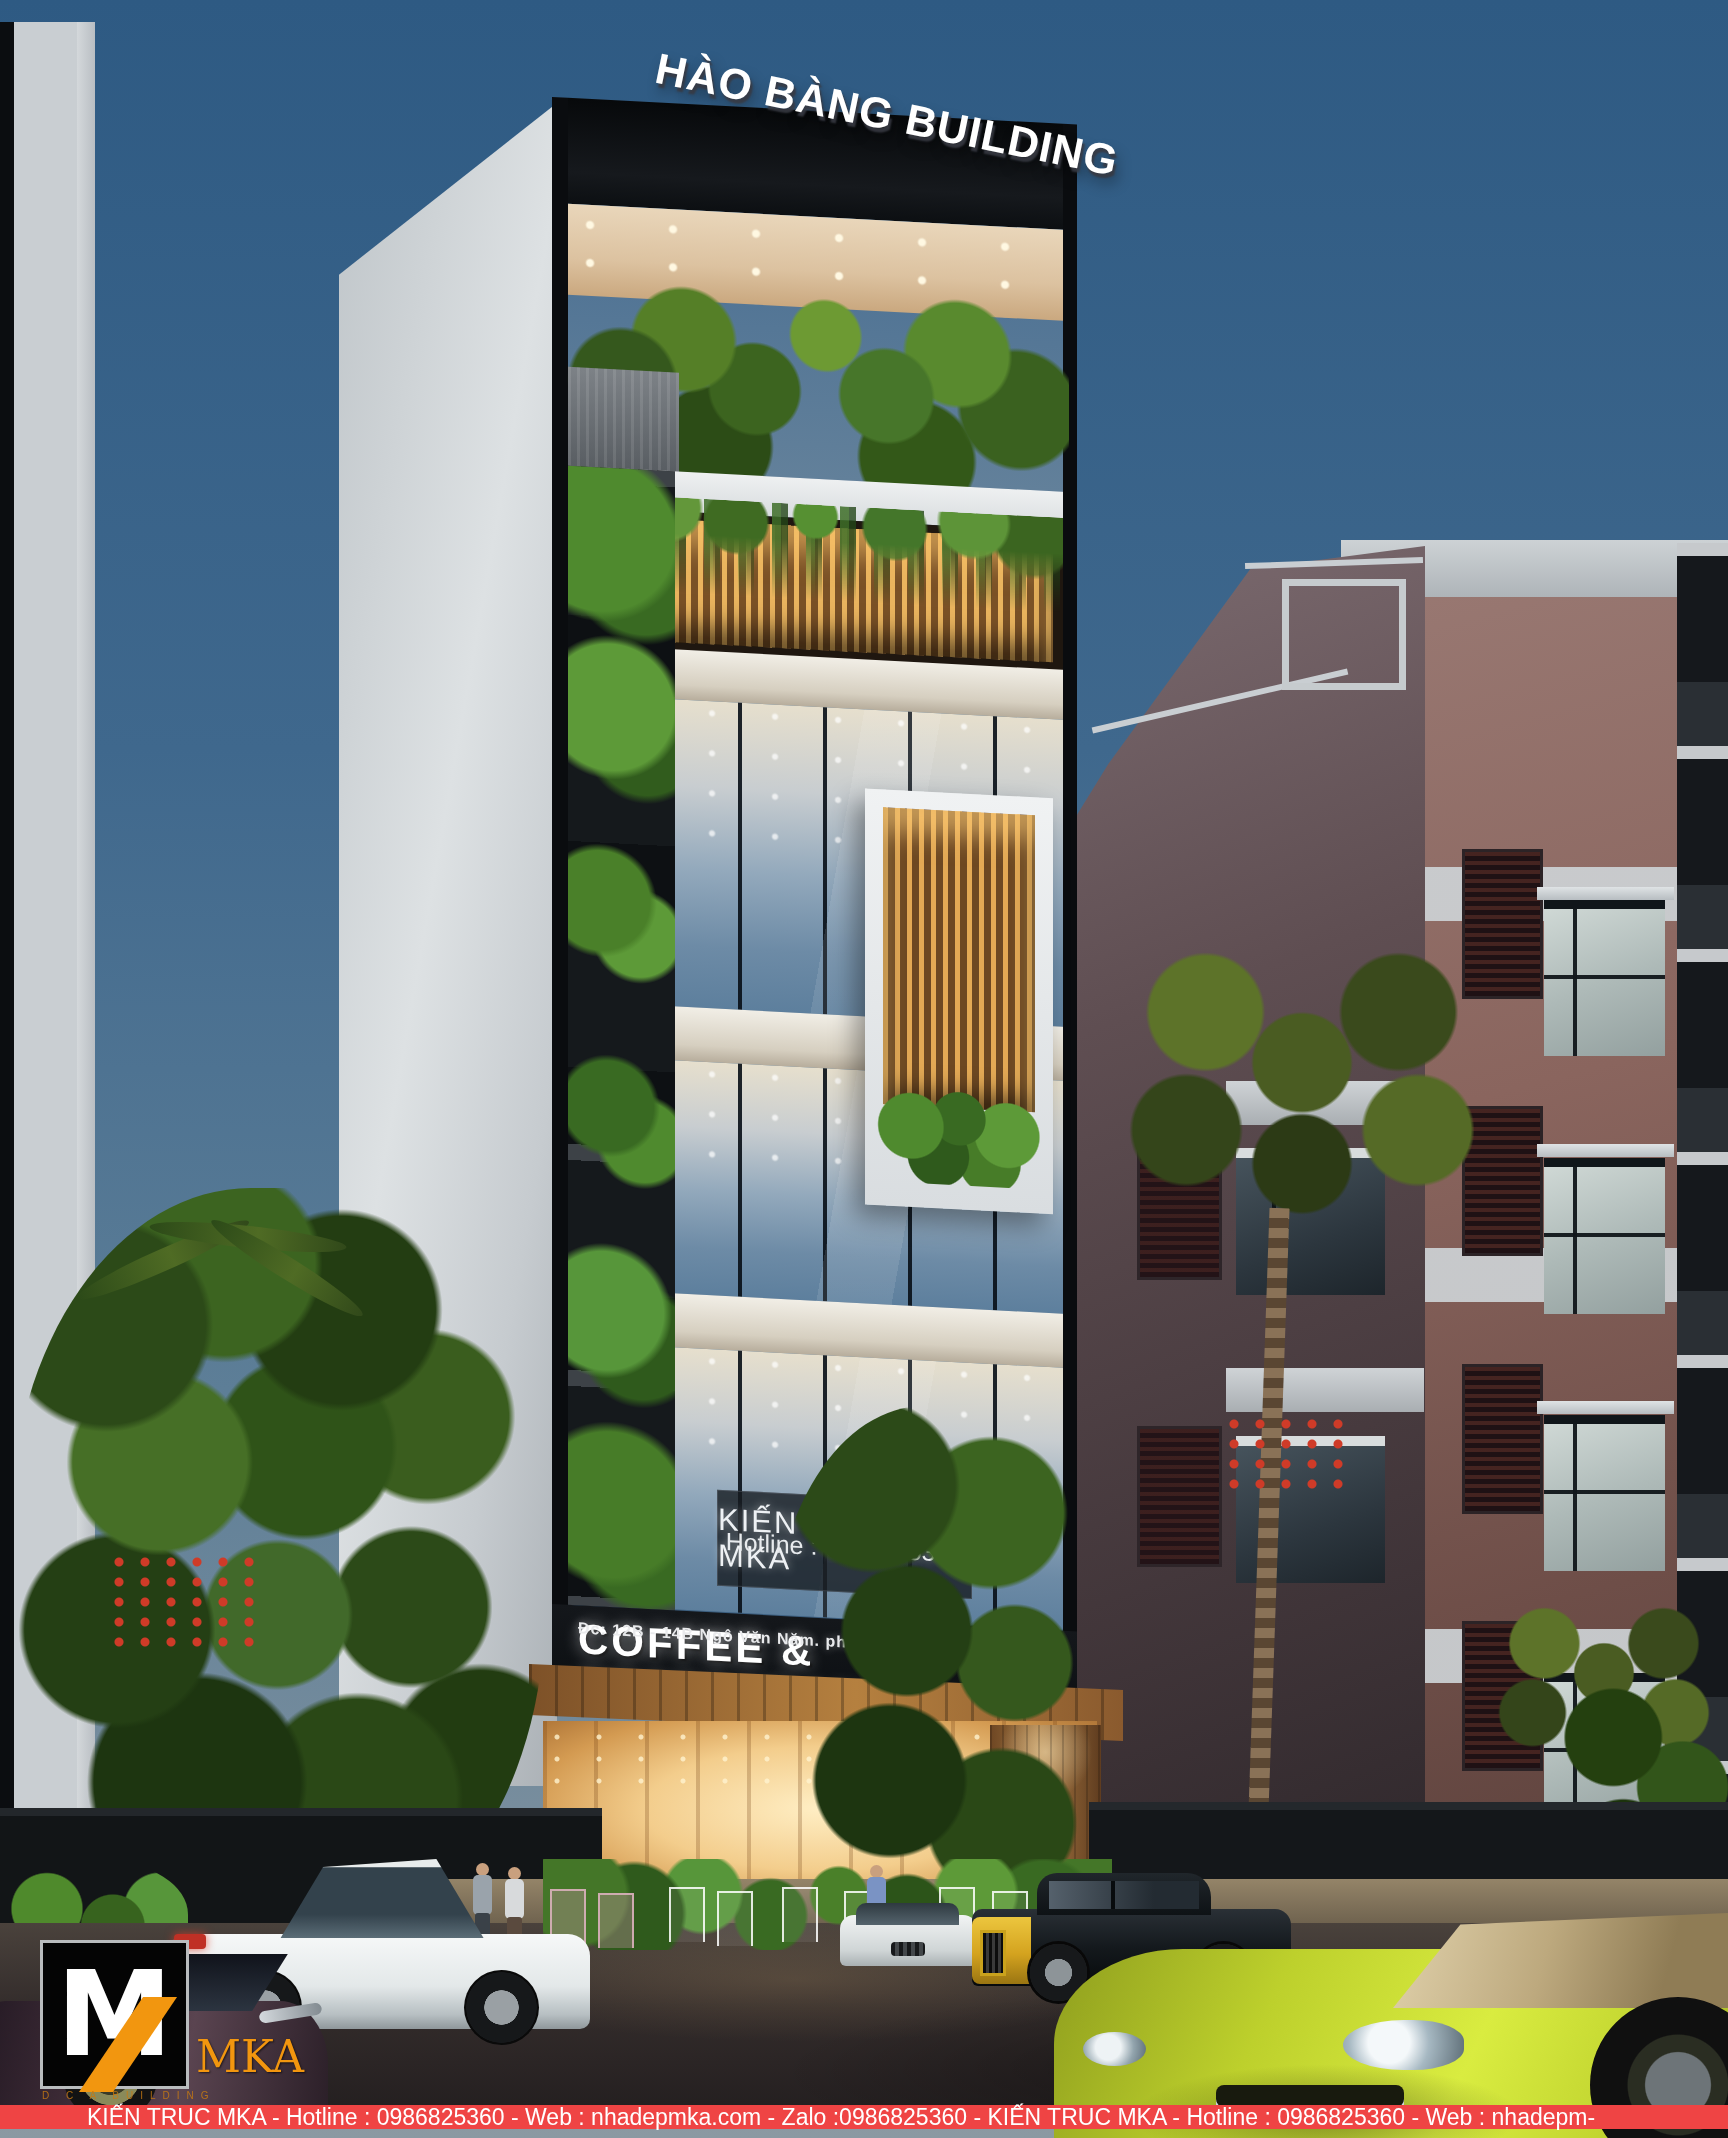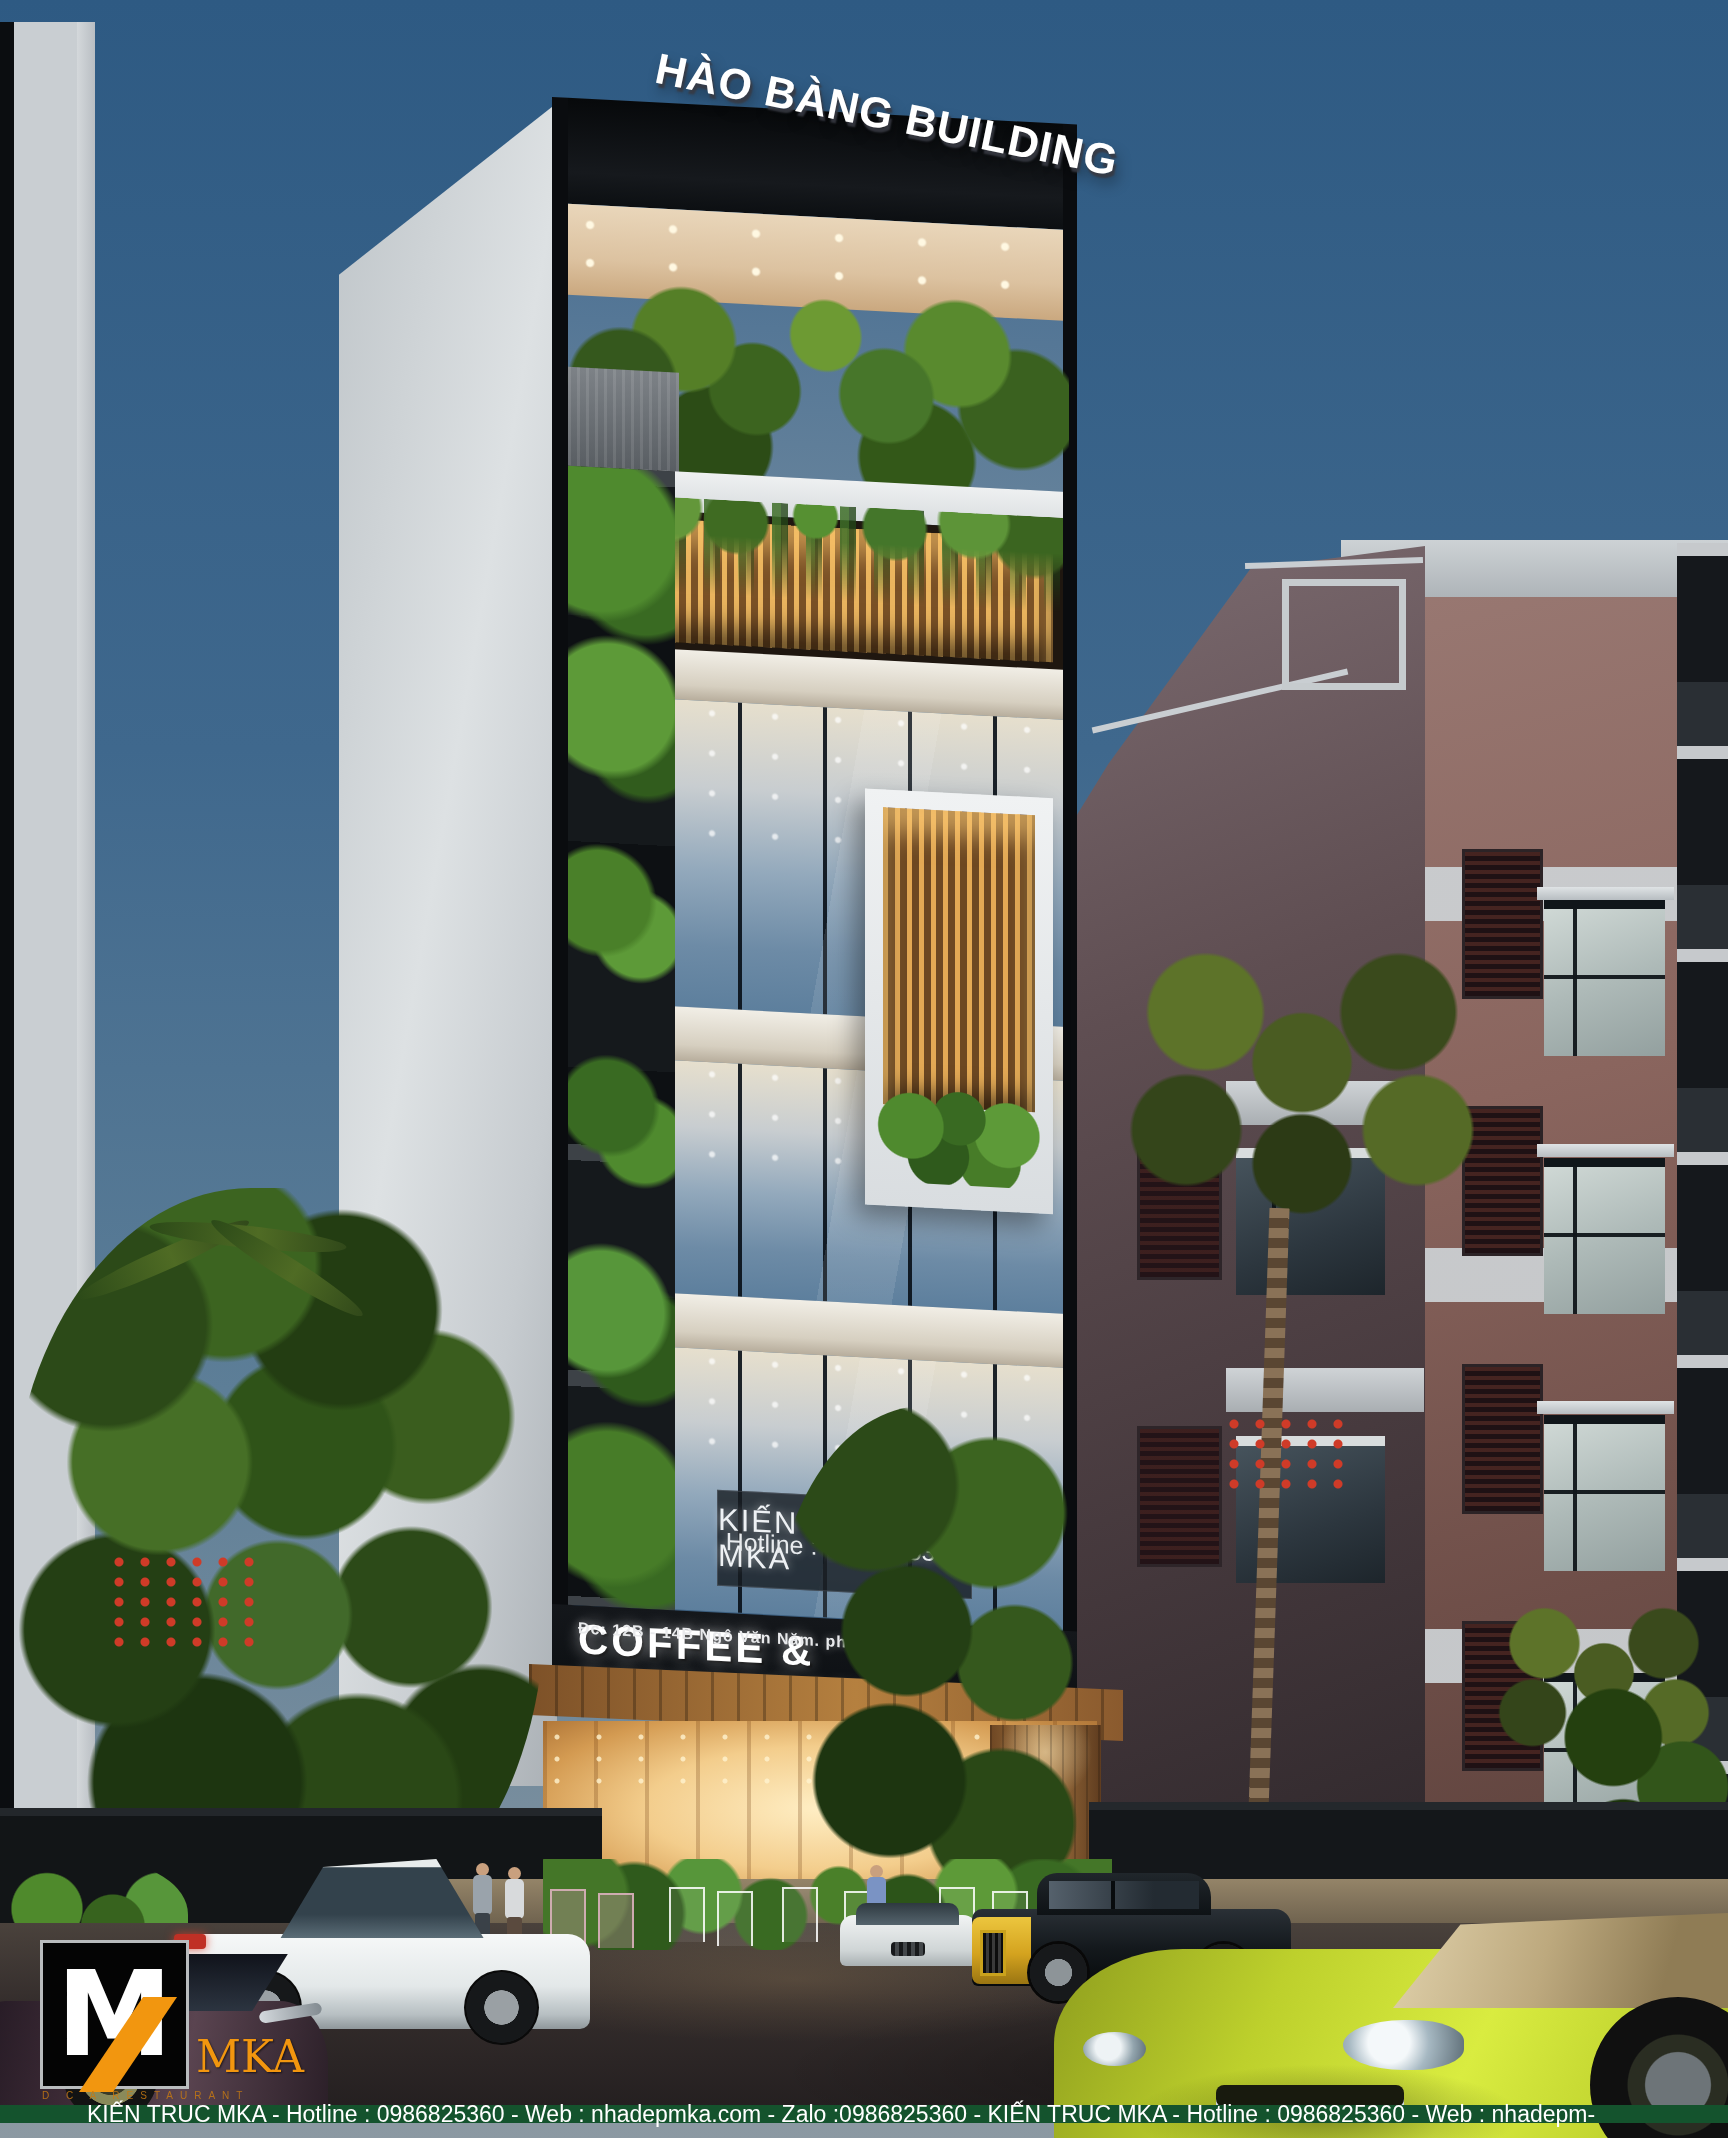--- a/index.html
+++ b/index.html
@@ -289,21 +289,21 @@
 
   
   .logo{left:40px;top:1940px;width:327px;height:166px;}
   .logo .box{left:0;top:0;width:149px;height:149px;background:#040404;border:3px solid #b9bcbe;
       display:flex;align-items:center;justify-content:center;overflow:hidden;}
   .logo .m{position:static;color:#fff;font-family:"DejaVu Sans",sans-serif;font-weight:bold;font-size:117px;line-height:117px;}
   .logo .kbar{left:71px;top:57px;width:34px;height:95px;transform:skewX(-34deg);background:#f2960f;}
   .logo .mka{left:156px;top:91px;font-family:"DejaVu Serif",serif;font-size:44px;color:#f2960f;
       text-shadow:1px 1px 2px rgba(0,0,0,.6);}
   .logo .tag{left:2px;top:150px;width:323px;font-size:10px;letter-spacing:7px;color:#c77a12;opacity:.85;}
-  .bottom-bar{left:0;top:2105px;width:1729px;height:18px;background:#14532d;
+  .bottom-bar{left:0;top:2105px;width:1729px;height:24px;background:#ef4444;
       display:flex;align-items:center;}
   .bottom-bar span{position:static;color:#fff;font-size:23px;white-space:nowrap;padding-left:87px;}
 </style>
 </head>
 <body>
 
 <div id="stage">
   <div class="sky"></div>
 
   <div class="left-bldg">
@@ -479,19 +479,19 @@
     <div class="intake"></div>
     <div class="wheel"></div>
   </div>
 
   <div class="logo">
     <div class="box">
       <span class="m">M</span>
     </div>
     <div class="kbar"></div>
     <div class="mka">MKA</div>
-    <div class="tag">D C A RESTAURANT</div>
+    <div class="tag">D C A BUILDING</div>
   </div>
   <div class="bottom-bar">
     <span>KIẾN TRUC MKA - Hotline : 0986825360 - Web : nhadepmka.com - Zalo :0986825360 - KIẾN TRUC MKA - Hotline : 0986825360 - Web : nhadepm-</span>
   </div>
 </div>
 
 
 </body></html>

